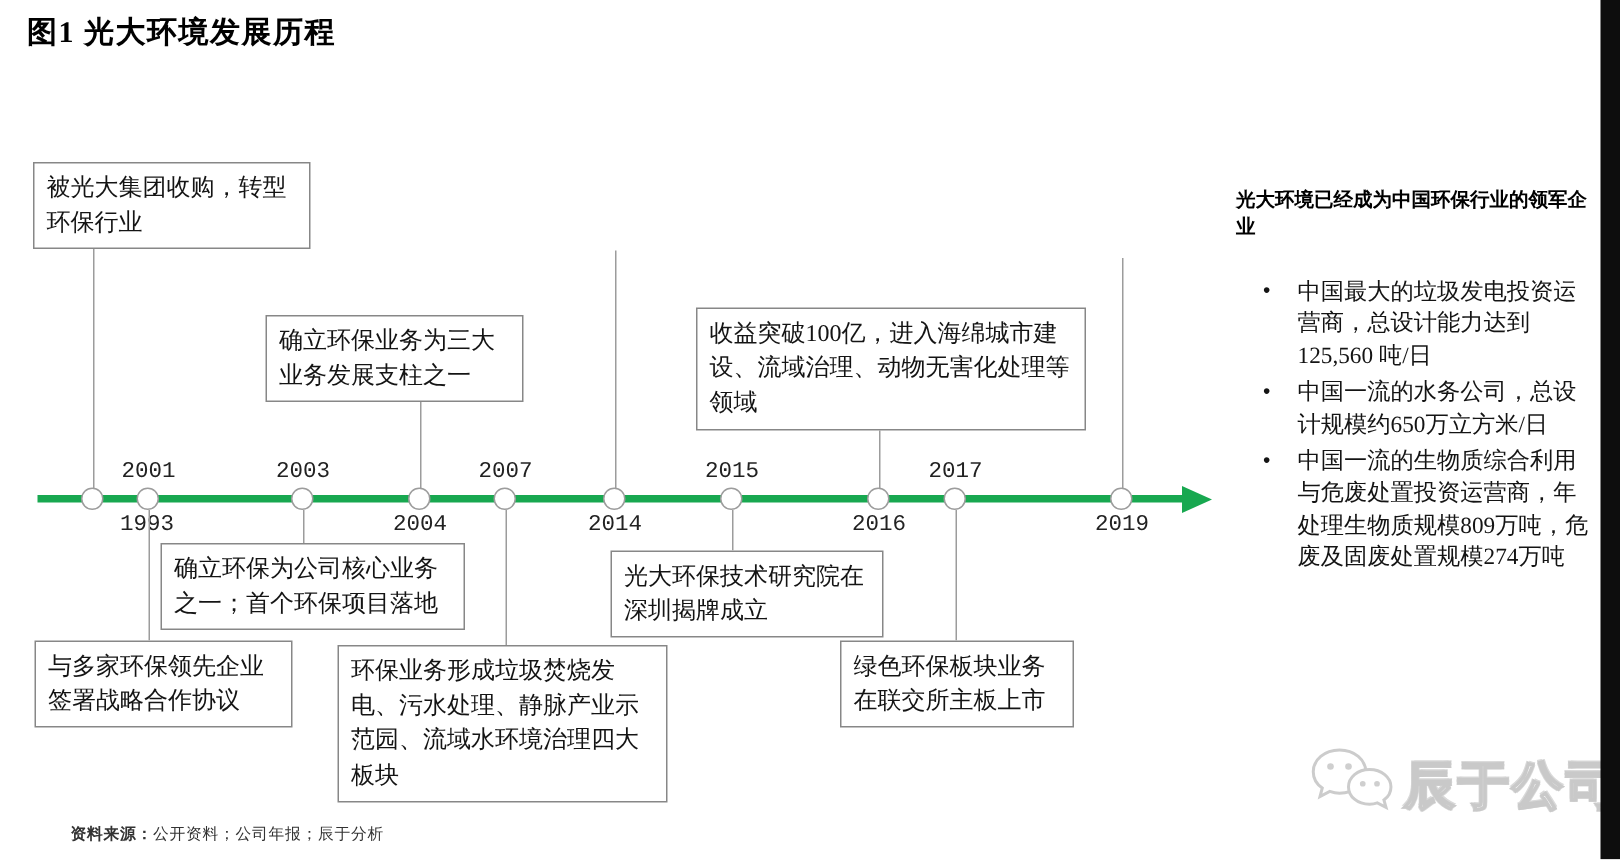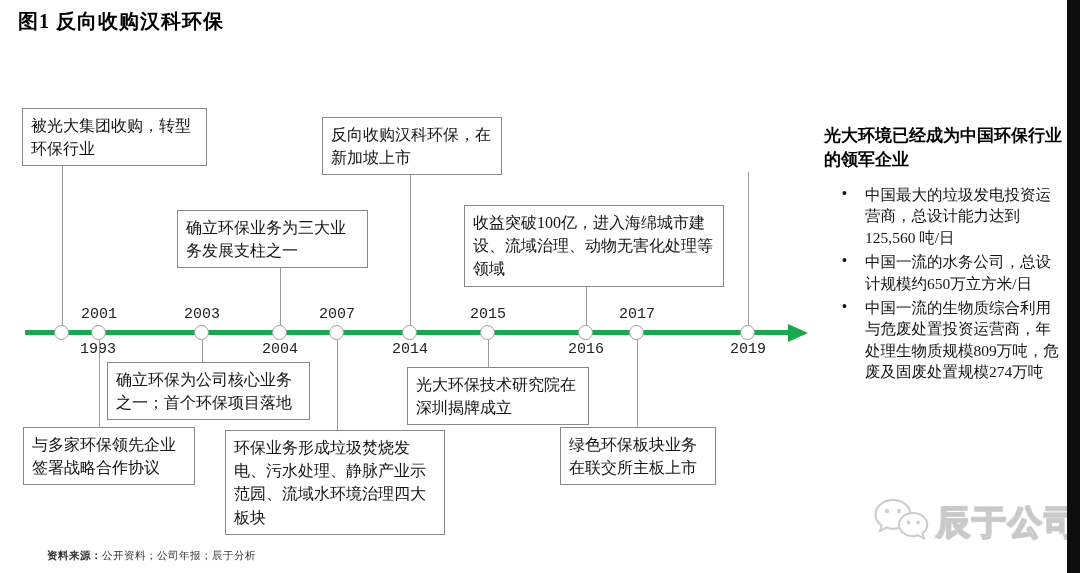--- a/index.html
+++ b/index.html
@@ -13,21 +13,21 @@
             border-top:9px solid transparent;border-bottom:9px solid transparent;
             border-left:20px solid #18A850;}
   .connector{position:absolute;width:1px;background:#9c9c9c;}
   .node{position:absolute;top:325px;width:13px;height:13px;border:1.5px solid #9c9c9c;
         border-radius:50%;background:#fff;z-index:2;}
   .year{position:absolute;transform:translateX(-50%);font-family:Liberation Mono, monospace;
         font-size:15px;color:#222;white-space:nowrap;}
   .callout{position:absolute;background:#fff;border:1px solid #878787;padding:5px 8px;
            font-size:16px;line-height:1.45;color:#141414;box-sizing:border-box;z-index:3;}
   
-  .panel-heading{position:absolute;left:824px;top:124px;width:240px;font-size:17px;
+  .panel-heading{position:absolute;left:824px;top:124px;width:240px;font-size:13px;
                  font-weight:bold;line-height:1.4;color:#000;}
   .panel-list{position:absolute;left:840px;top:184px;width:226px;margin:0;padding:0;
               list-style:none;}
   .panel-list li{position:relative;padding-left:25px;margin-bottom:3px;font-size:15.5px;
                  line-height:1.38;color:#141414;}
   .panel-list li .dot{position:absolute;left:2px;top:0;font-family:"Liberation Sans",sans-serif;
                  font-size:14px;}
   
   .source{position:absolute;left:47px;top:549px;font-size:10.5px;color:#333;letter-spacing:.5px;}
   .source .lbl{font-weight:bold;}
@@ -36,21 +36,21 @@
   .wm-text{font-size:34px;font-weight:bold;color:#fff;letter-spacing:2px;
            -webkit-text-stroke:1.3px #c9c9c9;
            text-shadow:1px 1px 0 #d9d9d9,-1px -1px 0 #d9d9d9,1px -1px 0 #d9d9d9,-1px 1px 0 #d9d9d9;}
   .edge-bar{position:absolute;right:0;top:0;width:13px;height:573px;background:#0d0d0d;}
 </style>
 </head>
 <body>
 
 <div class="canvas">
 
-  <h1 class="title">图1  反向收购汉科环保</h1>
+  <h1 class="title">图1  光大环境发展历程</h1>
 
   <div class="tl-line"></div>
   <div class="tl-arrow"></div>
 
   <div class="connector" style="left:61.5px;top:164px;height:166px;"></div>
   <div class="node" style="left:54px;"></div>
   <div class="year" style="left:62px;top:341px;margin-left:36px;">1993</div>
   <div class="callout" style="left:22px;top:108px;width:185px;">被光大集团收购，转型环保行业</div>
 
   <div class="connector" style="left:98.5px;top:340px;height:87px;"></div>
@@ -59,31 +59,30 @@
   <div class="callout" style="left:23px;top:427px;width:172px;">与多家环保领先企业签署战略合作协议</div>
 
   <div class="connector" style="left:201.5px;top:340px;height:22px;"></div>
   <div class="node" style="left:194px;"></div>
   <div class="year" style="left:202px;top:306px;">2003</div>
   <div class="callout" style="left:107px;top:362px;width:203px;">确立环保为公司核心业务之一；首个环保项目落地</div>
 
   <div class="connector" style="left:279.5px;top:265px;height:65px;"></div>
   <div class="node" style="left:272px;"></div>
   <div class="year" style="left:280px;top:341px;">2004</div>
-  <div class="callout" style="left:177px;top:210px;width:191px;">确立环保业务为三大业务发展支柱之一</div>
+  <div class="callout" style="left:177px;top:210px;width:172px;">确立环保业务为三大业务发展支柱之一</div>
 
   <div class="connector" style="left:336.5px;top:340px;height:90px;"></div>
   <div class="node" style="left:329px;"></div>
   <div class="year" style="left:337px;top:306px;">2007</div>
   <div class="callout" style="left:225px;top:430px;width:220px;">环保业务形成垃圾焚烧发电、污水处理、静脉产业示范园、流域水环境治理四大板块</div>
 
   <div class="connector" style="left:409.5px;top:167px;height:163px;"></div>
   <div class="node" style="left:402px;"></div>
   <div class="year" style="left:410px;top:341px;">2014</div>
-  <div class="callout" style="left:322px;top:117px;width:180px;">反向收购汉科环保，在新加坡上市</div>
 
   <div class="connector" style="left:487.5px;top:340px;height:27px;"></div>
   <div class="node" style="left:480px;"></div>
   <div class="year" style="left:488px;top:306px;">2015</div>
   <div class="callout" style="left:407px;top:367px;width:182px;">光大环保技术研究院在深圳揭牌成立</div>
 
   <div class="connector" style="left:585.5px;top:272px;height:58px;"></div>
   <div class="node" style="left:578px;"></div>
   <div class="year" style="left:586px;top:341px;">2016</div>
   <div class="callout" style="left:464px;top:205px;width:260px;">收益突破100亿，进入海绵城市建设、流域治理、动物无害化处理等领域</div>

